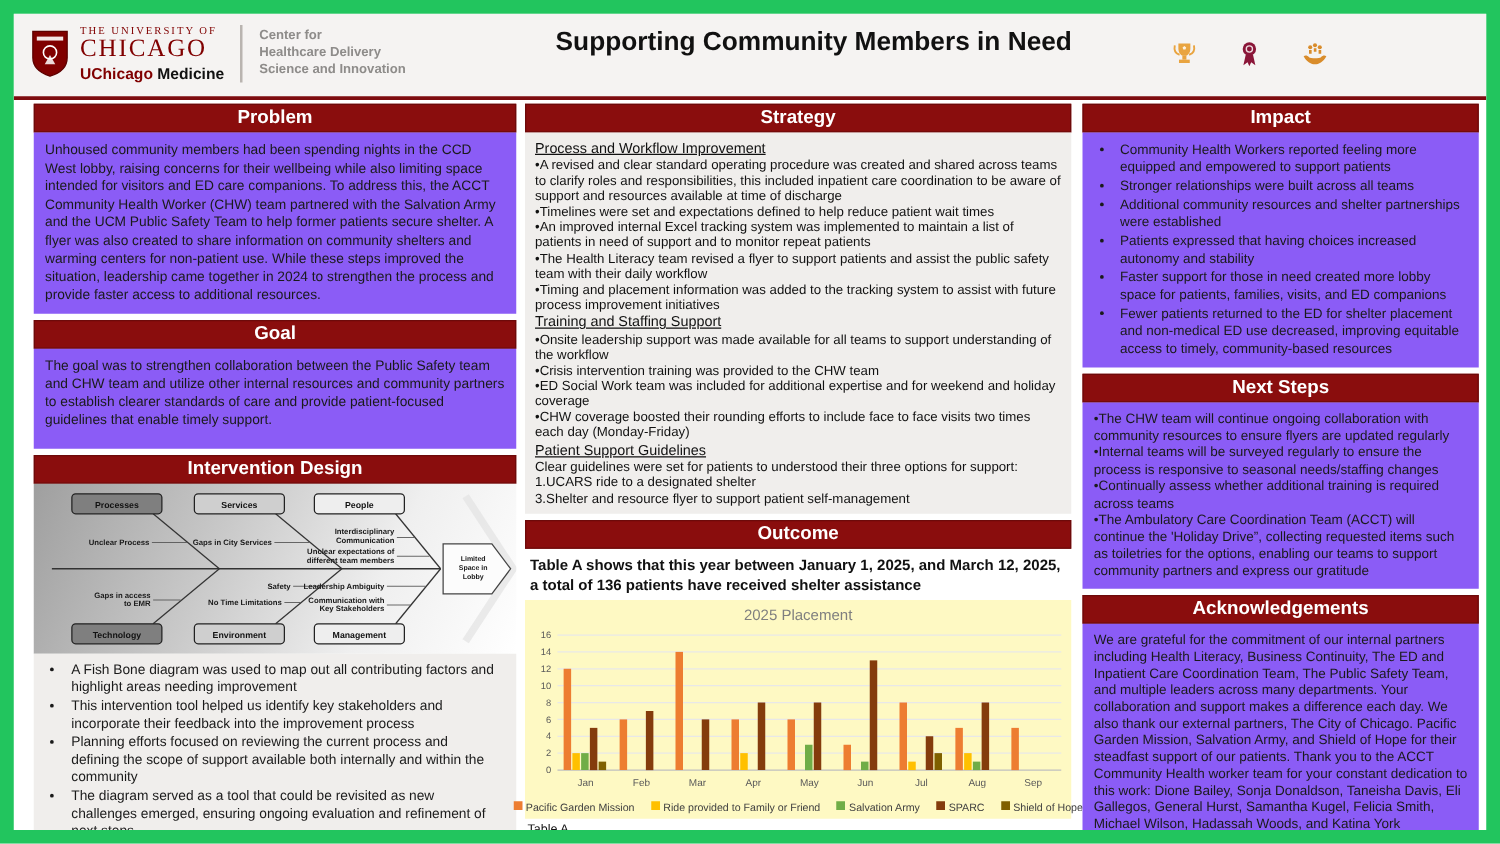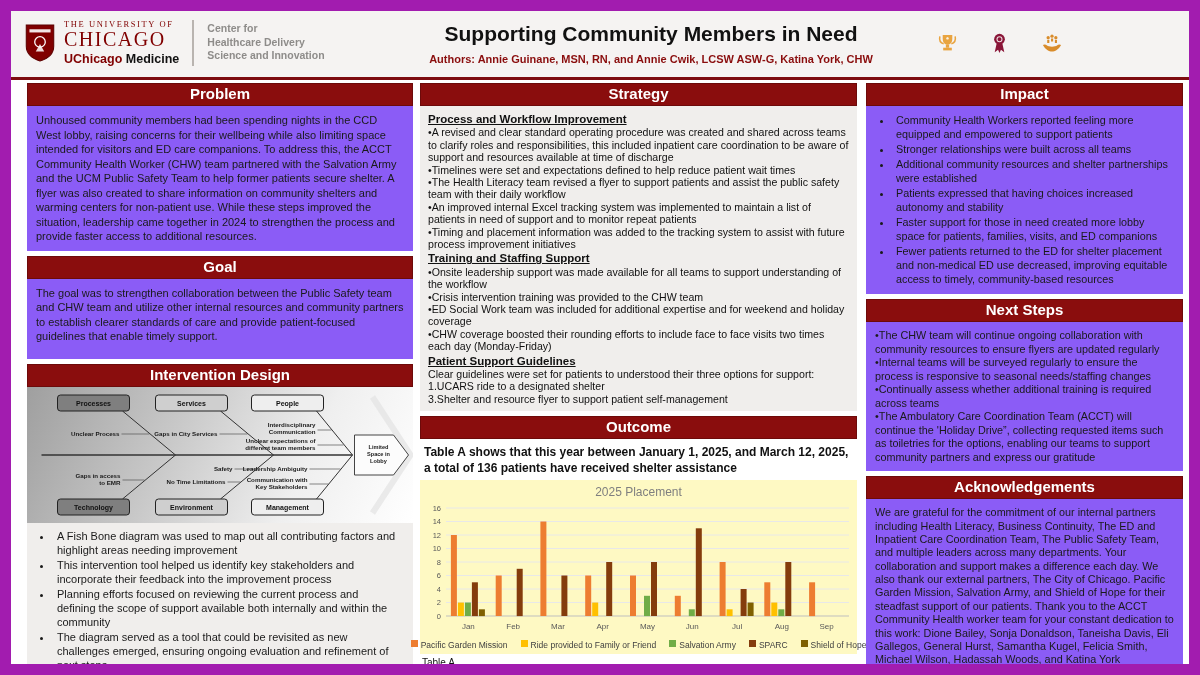--- a/index.html
+++ b/index.html
@@ -1,18 +1,18 @@
 <!DOCTYPE html>
 <html><head>
 <meta charset="utf-8">
 <style>
   * { margin:0; padding:0; box-sizing:border-box; }
   html,body { width:1200px; height:675px; }
   body { font-family:"Liberation Sans", sans-serif; background:#ffffff; }
-  .poster { position:relative; width:1200px; height:675px; border:11px solid #a21caf; background:#ffffff; overflow:hidden; }
+  .poster { position:relative; width:1200px; height:675px; border:11px solid #22c55e; background:#ffffff; overflow:hidden; }
 
   
   .header { position:absolute; left:0; top:0; width:1178px; height:69px; background:#f5f3f2; border-bottom:3px solid #7d0c10; }
   .logo-block { position:absolute; left:14px; top:8px; display:flex; align-items:center; gap:9px; }
   .logo-stack { display:flex; flex-direction:column; }
   .univ-line { font-family:"Liberation Serif", serif; font-size:8.5px; letter-spacing:1.6px; color:#800000; }
   .chicago-line { font-family:"Liberation Serif", serif; font-size:20px; letter-spacing:1.5px; color:#800000; line-height:1.0; }
   .medicine-line { font-size:12.5px; font-weight:bold; margin-top:3px; }
   .medicine-line .u { color:#800000; } .medicine-line .m { color:#111; }
   .logo-divider { width:2px; height:46px; background:#b9b4b0; margin:0 4px; }
@@ -36,21 +36,21 @@
   .fishwrap { background:linear-gradient(115deg,#9f9f9f 0%,#c9c9c9 38%,#efefef 70%,#ffffff 100%); padding:2px 0; }
   .fishwrap svg { display:block; width:386px; height:132px; }
   .fish-label { font-size:6.2px; font-weight:bold; fill:#1a1a1a; }
   .fish-boxtext { font-size:7px; font-weight:bold; fill:#111; }
   .ilist { background:#f0eeec; padding:6px 16px 8px 10px; }
   .ilist ul { list-style:disc outside; padding-left:16px; }
   .ilist li { font-size:11px; line-height:1.28; color:#1a1a1a; padding-left:4px; margin-bottom:1px; }
 
   
   .scol { background:#f0eeec; padding:5px 8px 6px 8px; font-size:10.6px; line-height:1.17; color:#111; }
-  .s-head { font-size:11.5px; font-weight:bold; text-decoration:underline; margin-top:2px; }
+  .s-head { font-size:11.5px; font-weight:normal; text-decoration:underline; margin-top:2px; }
   .s-item { margin:0; }
   .outcome-note { font-size:12px; font-weight:bold; color:#111; padding:6px 2px 4px 4px; line-height:1.3; }
   .chartbox { background:#fef9c3; padding:3px 2px 0 2px; }
   .chart-title { text-align:center; color:#7f7f7f; font-size:12px; padding:2px 0 1px; }
   .legend { display:flex; justify-content:center; gap:13px; font-size:8.5px; color:#404040; padding:2px 0 4px; flex-wrap:nowrap; }
   .legend .lg { display:flex; gap:3px; white-space:nowrap; }
   .legend i { display:inline-block; width:7px; height:7px; }
   .table-caption { font-size:10px; color:#111; padding:3px 2px 1px 2px; border-bottom:1px solid #9dc3e6; width:437px; }
 
   
@@ -85,21 +85,20 @@
       <div class="logo-divider"></div>
       <div class="center-text">
         <div>Center for</div>
         <div>Healthcare Delivery</div>
         <div>Science and Innovation</div>
       </div>
     </div>
 
     <div class="title-block">
       <div class="poster-title">Supporting Community Members in Need</div>
-      <div class="poster-authors">Authors: Annie Guinane, MSN, RN, and Annie Cwik, LCSW ASW-G, Katina York, CHW</div>
     </div>
 
     <div class="awards">
       <svg width="23" height="23" viewBox="0 0 24 24">
         <path d="M7,3h10v4c0,3.6-2,6.2-5,6.2S7,10.6,7,7z" fill="#E9A440"></path>
         <path d="M4,4.5C3,9.5,5,11.5,8,12.3" stroke="#E9A440" stroke-width="1.6" fill="none"></path>
         <path d="M20,4.5c1,5-1,7-4,7.8" stroke="#E9A440" stroke-width="1.6" fill="none"></path>
         <rect x="10.3" y="13" width="3.4" height="3.4" fill="#E9A440"></rect>
         <rect x="7.5" y="16.4" width="9" height="2.8" fill="#E9A440"></rect>
         <path d="M10.5,6.2l1.5-1.1 1.5,1.1-0.6,1.7h-1.8z" fill="#ffffff" opacity="0.85"></path>
@@ -203,22 +202,22 @@
   </div>
 
   <div class="col col-mid">
     <div class="bar">Strategy</div>
     <div class="scol">
       <div class="s-head">Process and Workflow Improvement</div>
       <div>
 
       <div class="s-item">•A revised and clear standard operating procedure was created and shared across teams to clarify roles and responsibilities, this included inpatient care coordination to be aware of support and resources available at time of discharge</div>
           <div class="s-item">•Timelines were set and expectations defined to help reduce patient wait times</div>
+          <div class="s-item">•An improved internal Excel tracking system was implemented to maintain a list of patients in need of support and to monitor repeat patients</div>
           <div class="s-item">•The Health Literacy team revised a flyer to support patients and assist the public safety team with their daily workflow</div>
-          <div class="s-item">•An improved internal Excel tracking system was implemented to maintain a list of patients in need of support and to monitor repeat patients</div>
           <div class="s-item">•Timing and placement information was added to the tracking system to assist with future process improvement initiatives</div>
         </div>
       <div class="s-head">Training and Staffing Support</div>
       <div>
 
       <div class="s-item">•Onsite leadership support was made available for all teams to support understanding of the workflow</div>
           <div class="s-item">•Crisis intervention training was provided to the CHW team</div>
           <div class="s-item">•ED Social Work team was included for additional expertise and for weekend and holiday coverage</div>
           <div class="s-item">•CHW coverage boosted their rounding efforts to include face to face visits two times each day (Monday-Friday)</div>
         </div>

